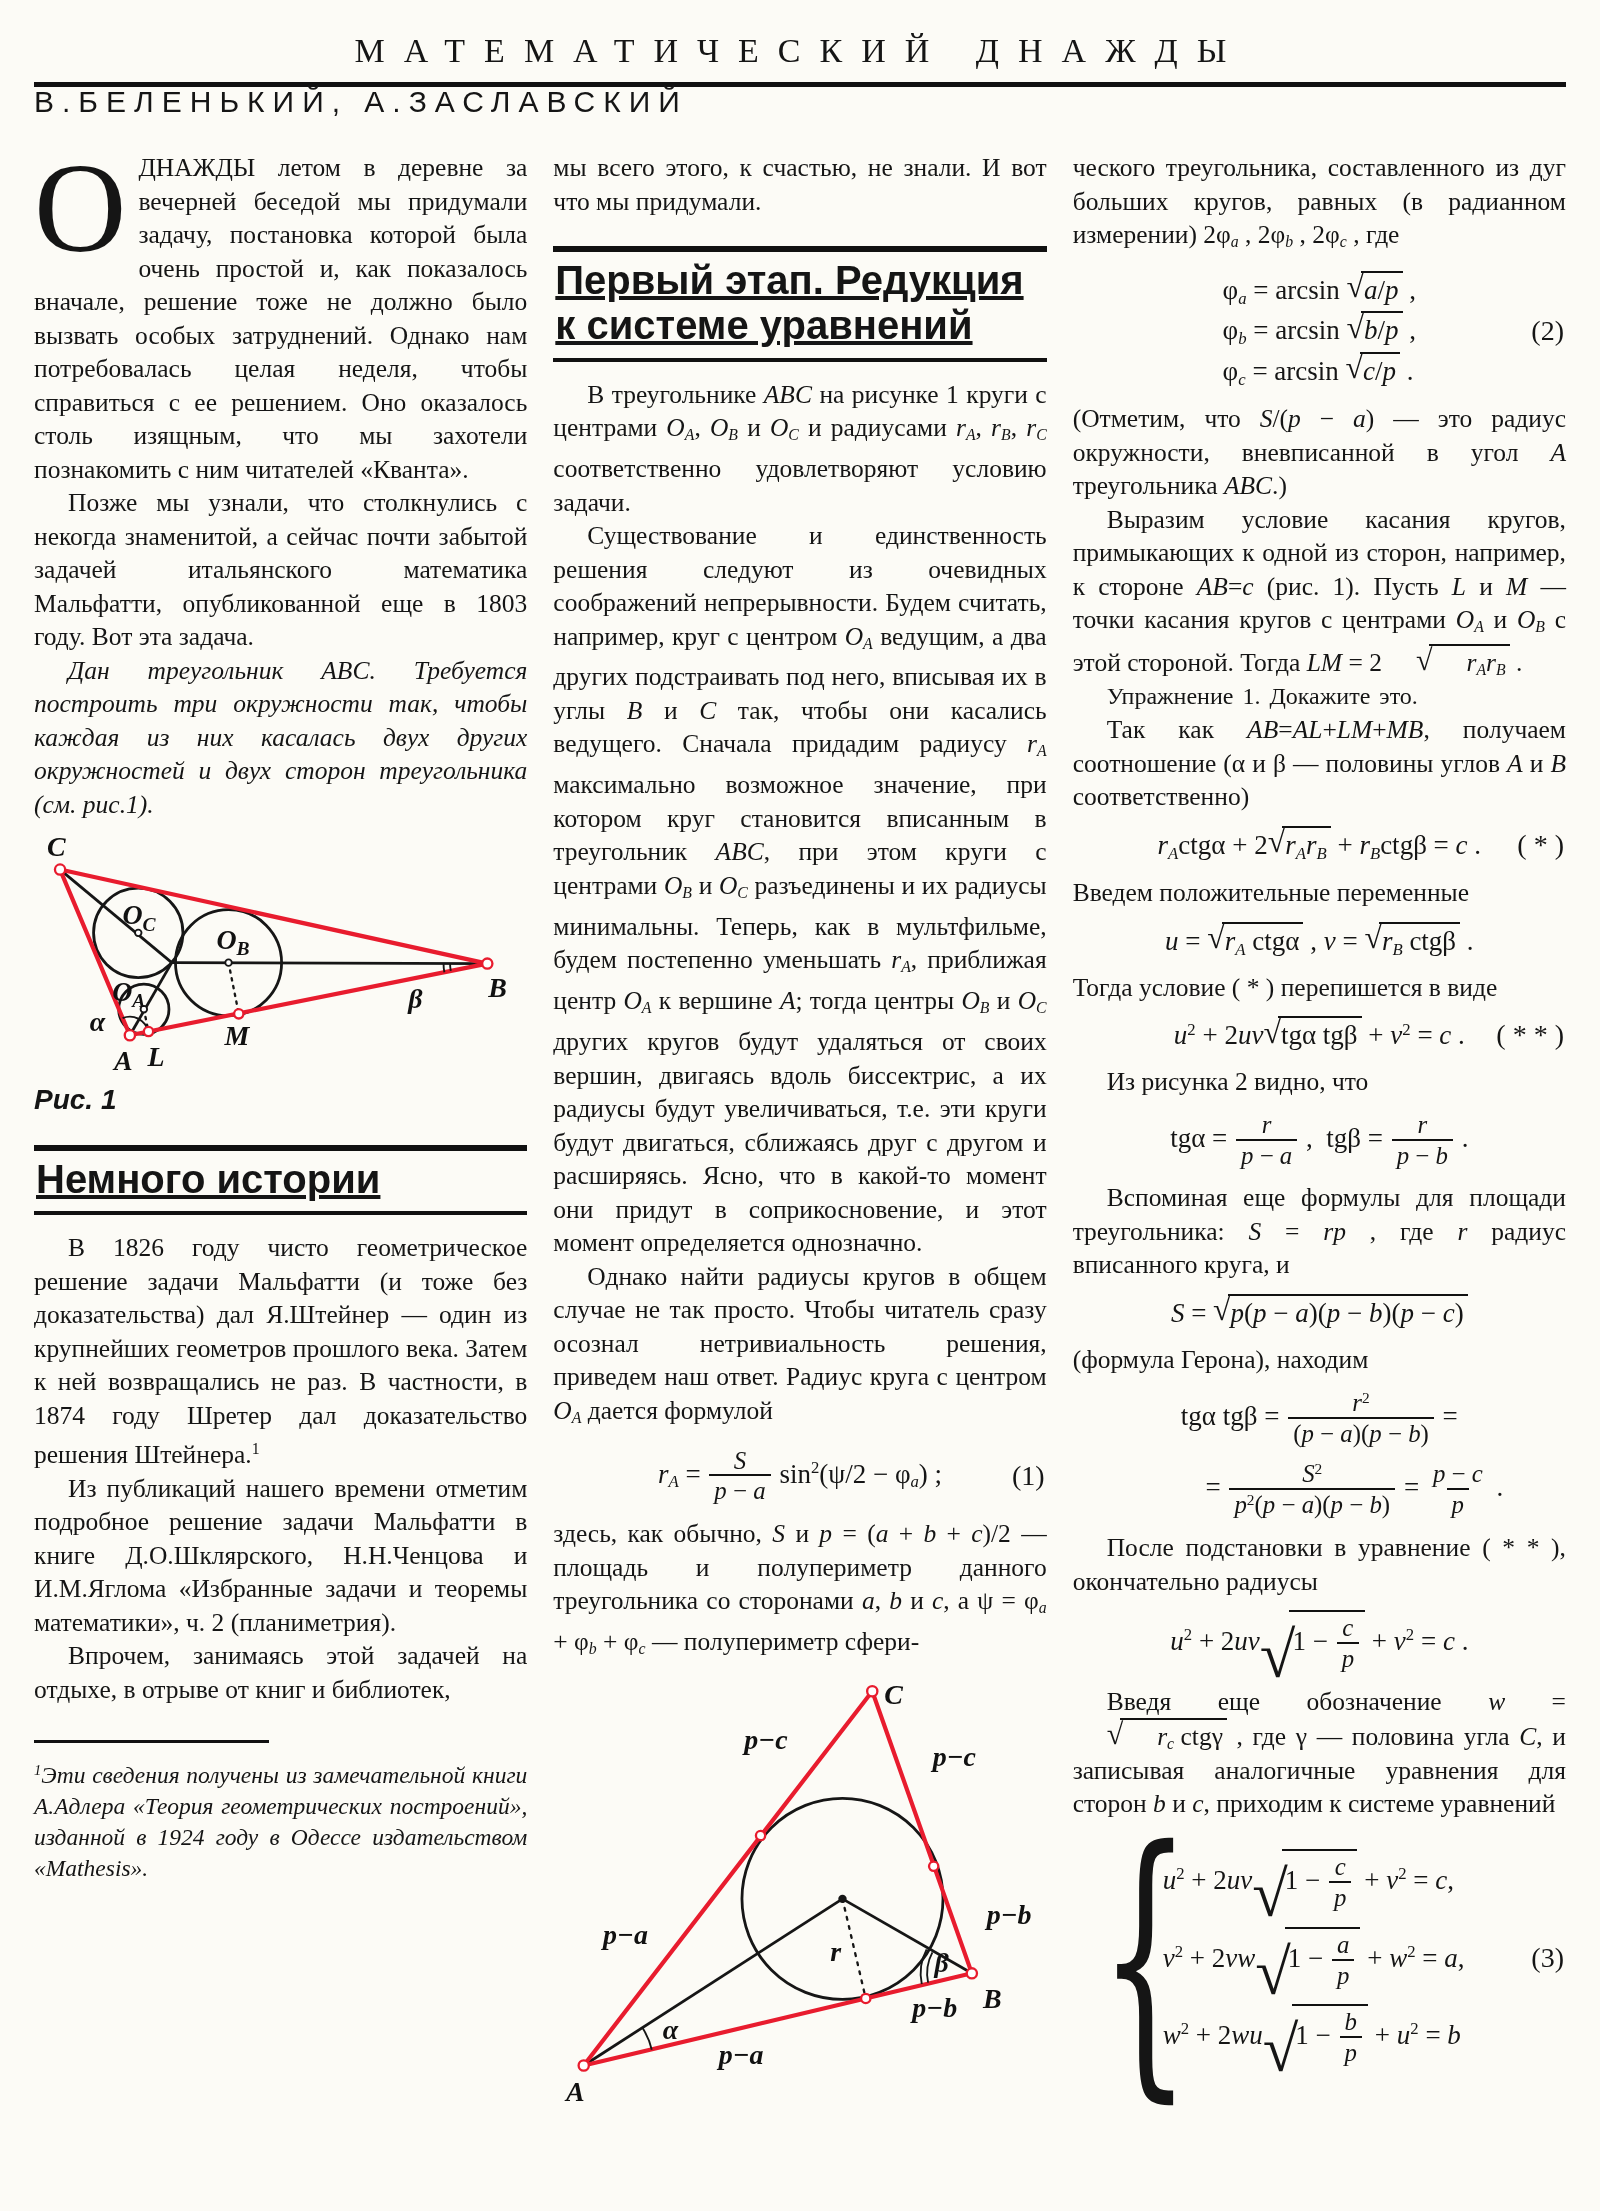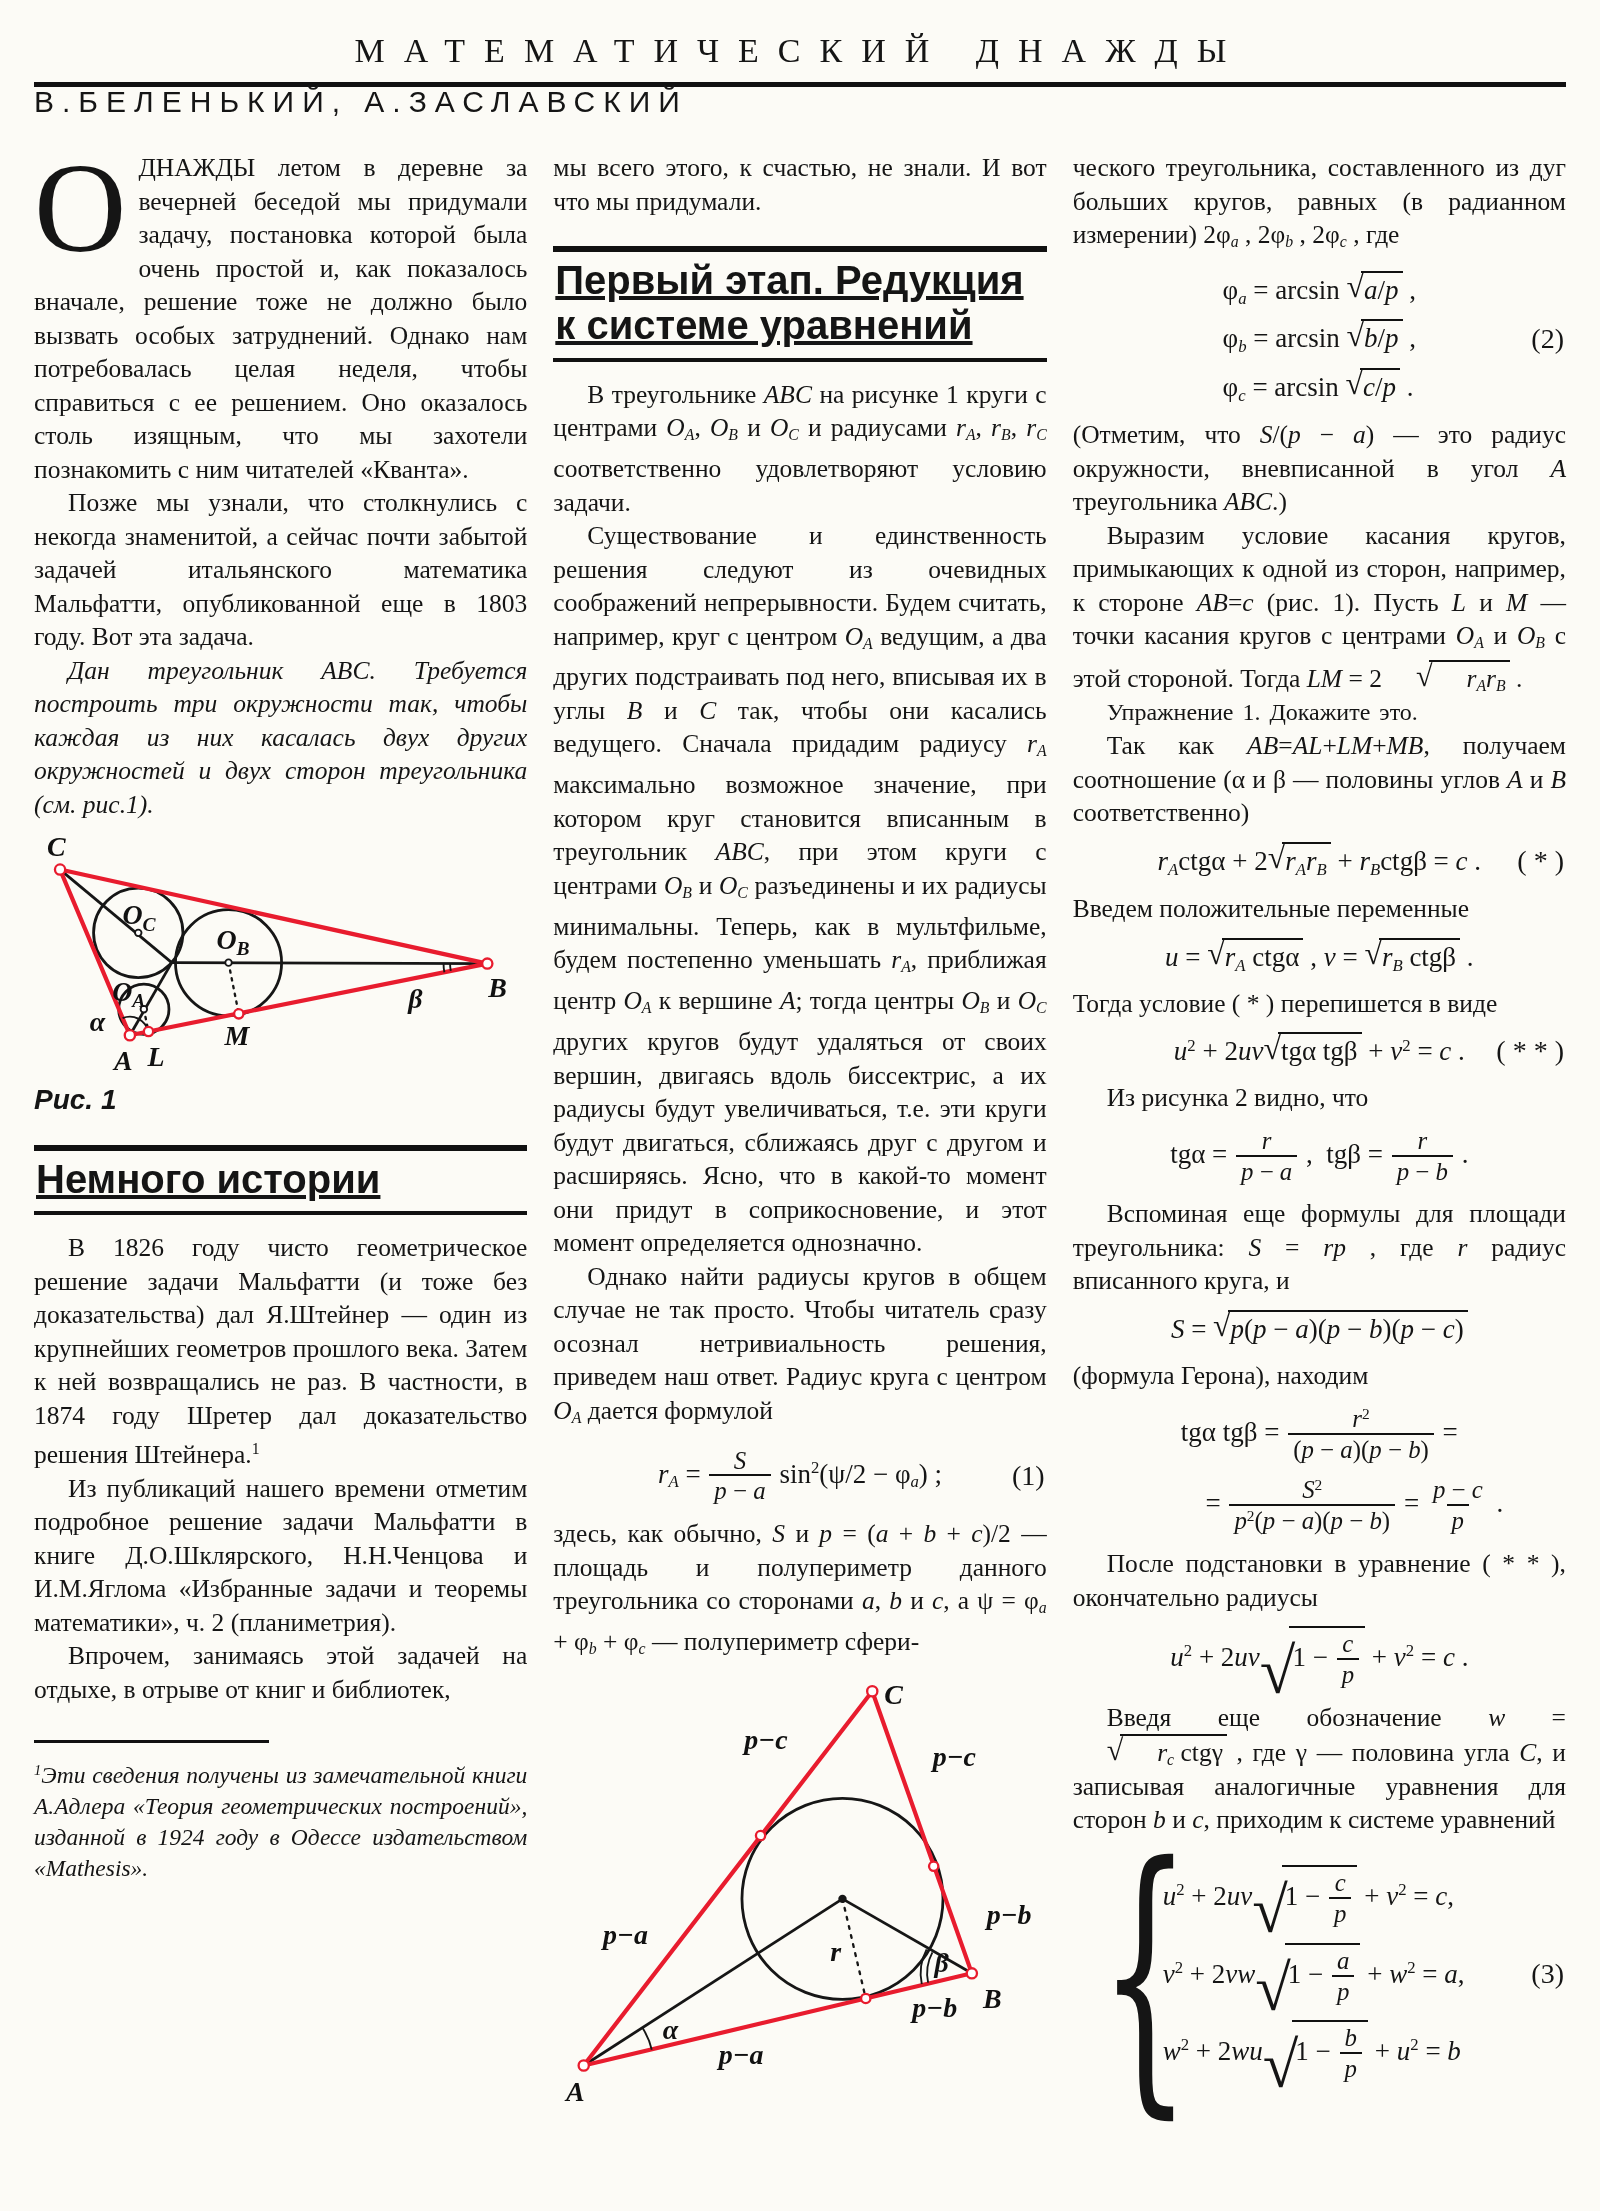--- a/index.html
+++ b/index.html
@@ -31,21 +31,21 @@
           font-size:28px;margin:6px 0 12px;text-align:left;text-indent:0;}
   .fnrule{width:235px;height:3px;background:#111;margin:34px 0 12px;}
   .footnote{font-style:italic;font-size:23.5px;line-height:31px;}
   .exercise{font-size:24px;word-spacing:3px;}
   
   sub{font-size:0.62em;vertical-align:-0.28em;}
   sup{font-size:0.62em;vertical-align:0.55em;}
   .eq{position:relative;display:flex;justify-content:center;align-items:center;
       margin:12px 0;font-size:27px;line-height:1.3;text-indent:0;}
   .eq .no{position:absolute;right:2px;top:50%;transform:translateY(-50%);font-size:28px;}
-  .eqcol{display:flex;flex-direction:column;gap:10px;align-items:flex-start;}
+  .eqcol{display:flex;flex-direction:column;gap:2px;align-items:flex-start;}
   .chainr{padding-left:70px;}
   .frac{display:inline-flex;flex-direction:column;align-items:center;vertical-align:middle;
         line-height:1.12;font-size:0.92em;padding:0 2px;text-align:center;}
   .frac .num{padding:0 5px;}
   .frac .den{border-top:2.5px solid #111;padding:1px 5px 0;}
   .sq{white-space:nowrap;}
   .rs{display:inline-block;font-size:1.18em;line-height:0;vertical-align:0.05em;margin-right:-3px;}
   .rs.t{font-size:2.4em;vertical-align:-0.42em;margin-right:-6px;}
   .v{display:inline-block;border-top:2.5px solid #111;padding:2px 4px 0 3px;line-height:1.15;}
   .sys{display:flex;align-items:center;margin:14px 0 10px;position:relative;}

